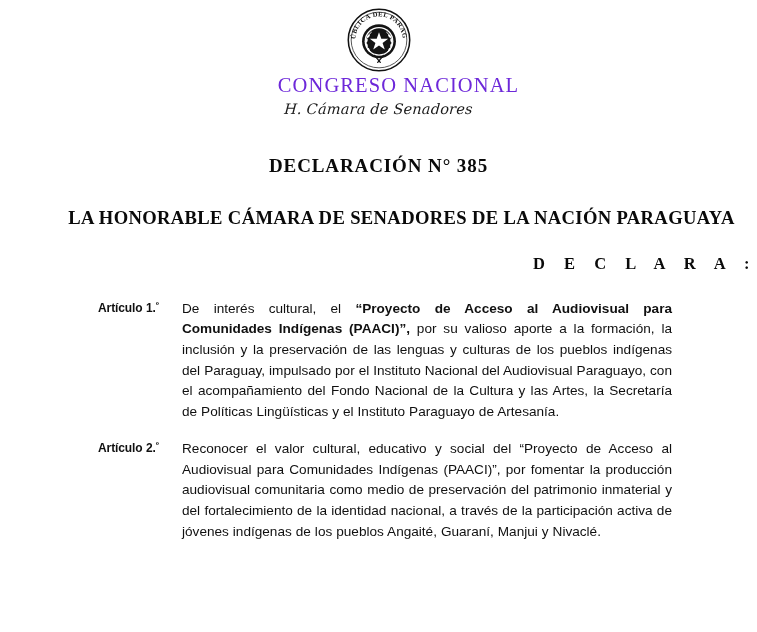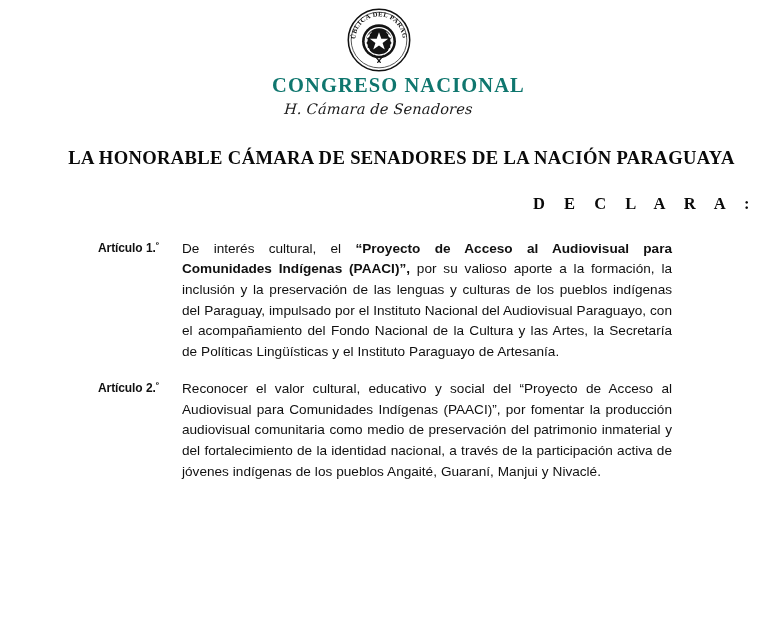--- a/index.html
+++ b/index.html
@@ -40,23 +40,23 @@
 
   .seal {
     width: 64px;
     height: 64px;
     display: block;
   }
 
   .org-name {
     font-family: "Liberation Serif", "DejaVu Serif", serif;
     font-size: 20.5px;
-    font-weight: 700;
+    font-weight: 400;
     letter-spacing: 1.1px;
-    color: #0f766e;
+    color: #6d28d9;
     line-height: 1.05;
     margin-top: 1px;
     padding-left: 40px;
   }
 
   .org-sub {
     font-family: "DejaVu Serif", "Liberation Serif", serif;
     font-style: italic;
     font-size: 14.5px;
     font-weight: 400;
@@ -200,20 +200,21 @@
           <path d="M57,74 L48,85"></path>
         </g>
       </svg>
     </div>
 
     <div class="org-name">CONGRESO NACIONAL</div>
 
     <div class="org-sub">H. Cámara de Senadores</div>
   </header>
 
+  <div class="decl-number">DECLARACIÓN N° 385</div>
 
 
   <div class="chamber">LA HONORABLE CÁMARA DE SENADORES DE LA NACIÓN PARAGUAYA</div>
 
   <div class="declara">D E C L A R A :</div>
 
   <section class="articles">
       <div class="article">
         <span class="article-label">Artículo 1.<span class="ord">º</span></span>
         <span class="article-body"><span>De interés cultural, el </span><span class="b">“Proyecto de Acceso al Audiovisual para Comunidades Indígenas (PAACI)”,</span><span> por su valioso aporte a la formación, la inclusión y la preservación de las lenguas y culturas de los pueblos indígenas del Paraguay, impulsado por el Instituto Nacional del Audiovisual Paraguayo, con el acompañamiento del Fondo Nacional de la Cultura y las Artes, la Secretaría de Políticas Lingüísticas y el Instituto Paraguayo de Artesanía.</span></span>

